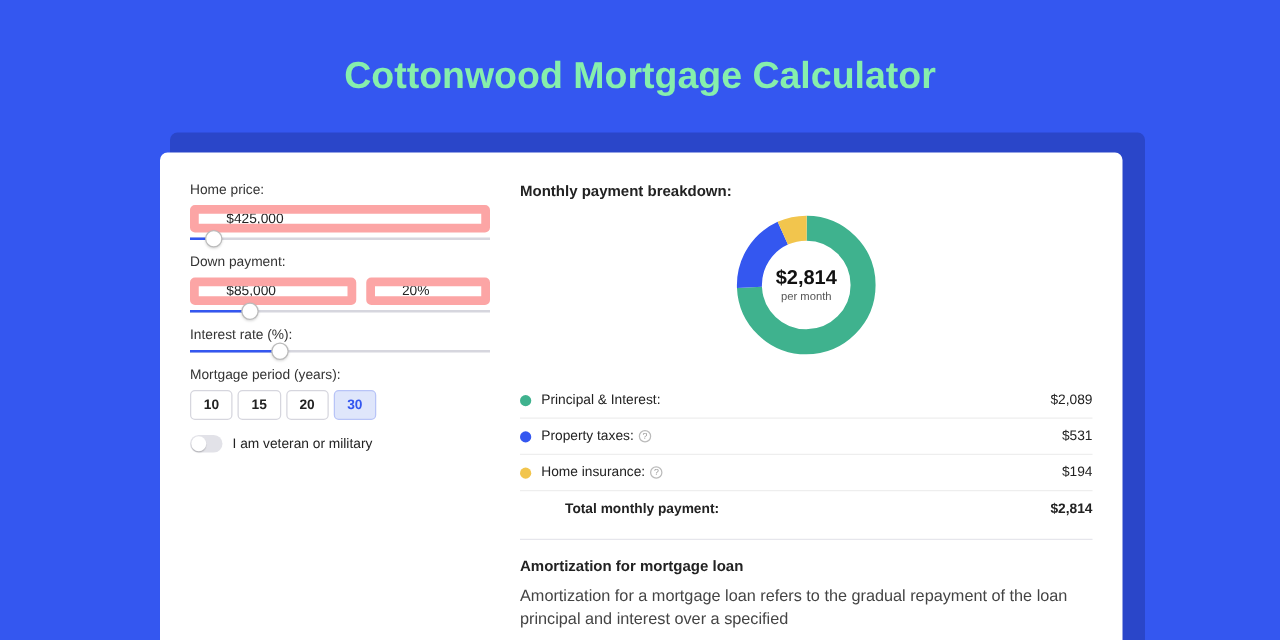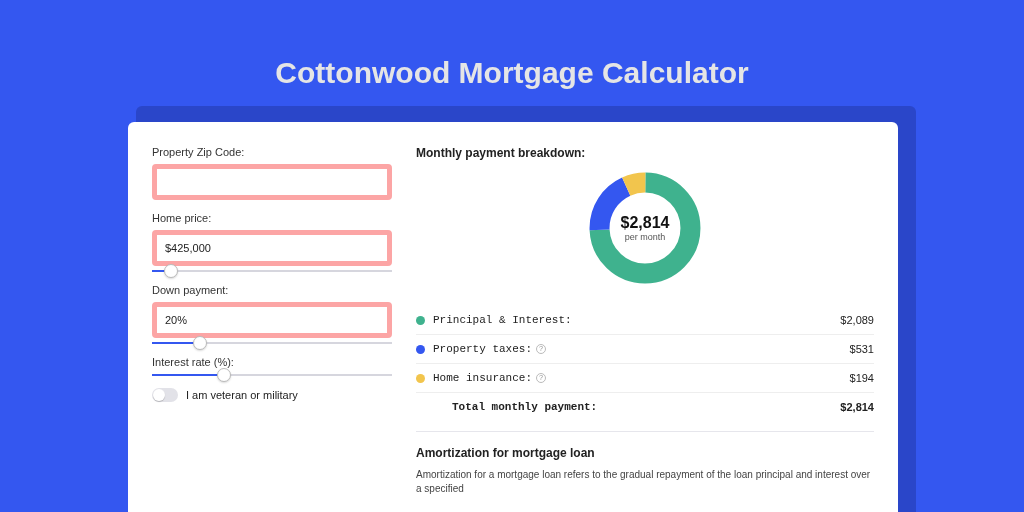--- a/index.html
+++ b/index.html
@@ -5,25 +5,25 @@
   * { box-sizing: border-box; margin: 0; padding: 0; }
   body {
     font-family: -apple-system, BlinkMacSystemFont, "Segoe UI", Arial, sans-serif;
     background: #3457f0;
     width: 1024px;
     height: 512px;
     overflow: hidden;
     position: relative;
   }
   .page-title {
-    color: #e5e5e5;
+    color: #86efac;
     font-size: 30px;
     font-weight: 700;
     text-align: center;
-    padding: 56px 0 24px 0;
+    padding: 44px 0 24px 0;
   }
   .card-shadow {
     position: absolute;
     top: 106px;
     left: 136px;
     width: 780px;
     height: 420px;
     background: #2a46c9;
     border-radius: 6px 6px 0 0;
   }
@@ -44,24 +44,24 @@
   .results-col { flex: 1; font-size: 11px; color: #222; }
   .field { margin-bottom: 12px; }
   .field-label {
     font-size: 11px;
     color: #333;
     display: block;
     margin-bottom: 6px;
   }
   .text-input {
     width: 100%;
-    border: 5px solid #fca5a5;
+    border: 7px solid #fca5a5;
     border-radius: 4px;
-    height: 36px;
-    padding: 0 8px;
+    height: 22px;
+    padding: 0 22px;
     font-size: 11px;
     color: #222;
     background: #fff;
   }
   .slider-track {
     position: relative;
     height: 2px;
     background: #d6d6de;
     margin-top: 4px;
   }
@@ -130,75 +130,81 @@
   .donut-sub { font-size: 9px; color: #555; }
   .legend { margin-top: 6px; }
   .legend-row {
     display: flex;
     align-items: center;
     padding: 8px 0;
     border-bottom: 1px solid #eee;
   }
   .legend-row:last-child { border-bottom: none; }
   .dot { width: 9px; height: 9px; border-radius: 50%; margin-right: 8px; flex-shrink: 0; }
-  .legend-label { flex: 1; color: #222; display: flex; align-items: center; gap: 4px; font-family: Liberation Mono, monospace; }
+  .legend-label { flex: 1; color: #222; display: flex; align-items: center; gap: 4px; }
   .legend-value { font-weight: 400; color: #222; }
   .legend-total .legend-label { font-weight: 700; margin-left: 36px; }
   .legend-total .legend-value { font-weight: 700; }
   .info-icon {
     width: 10px; height: 10px; border: 1px solid #bbb; border-radius: 50%;
     font-size: 7px; line-height: 9px; text-align: center; color: #999;
   }
   .amort-title { font-weight: 700; font-size: 12px; margin-top: 14px; margin-bottom: 8px; }
-  .amort-text { font-size: 10px; color: #444; line-height: 1.4; }
+  .amort-text { font-size: 13px; color: #444; line-height: 1.4; }
   hr.sep { border: none; border-top: 1px solid #e6e6ec; margin: 10px 0; }
 </style>
 </head>
 <body>
 
 <h1 class="page-title">Cottonwood Mortgage Calculator</h1>
 <div class="card-shadow"></div>
 
 <div class="card">
 
   <div class="form-col">
 
-    <div class="field">
-      <label class="field-label">Property Zip Code:</label>
-      <input class="text-input" value="" style="">
-    </div>
 
     <div class="field">
       <label class="field-label">Home price:</label>
       <input class="text-input" value="$425,000" style="">
       <div class="slider-track">
         <div class="slider-fill" id="price-fill" style="width: 8%;"></div>
         <div class="slider-handle" id="price-handle" style="left: 8%;"></div>
       </div>
     </div>
 
     <div class="field">
       <label class="field-label">Down payment:</label>
       <div class="dp-row">
+        <input class="text-input" value="$85,000" style="">
         <input class="text-input" value="20%" style="">
       </div>
       <div class="slider-track">
         <div class="slider-fill" id="down-fill" style="width: 20%;"></div>
         <div class="slider-handle" id="down-handle" style="left: 20%;"></div>
       </div>
     </div>
 
     <div class="field">
       <label class="field-label">Interest rate (%):</label>
       <div class="slider-track">
         <div class="slider-fill" id="rate-fill" style="width: 30%;"></div>
         <div class="slider-handle" id="rate-handle" style="left: 30%;"></div>
       </div>
     </div>
 
+    <div class="field">
+      <label class="field-label">Mortgage period (years):</label>
+      <div class="period-buttons" id="period-buttons">
+          <button class="period-btn">10</button>
+          <button class="period-btn">15</button>
+          <button class="period-btn">20</button>
+          <button class="period-btn active">30</button>
+        </div>
+    </div>
 
     <div class="toggle-row">
       <div class="toggle">
         <div class="toggle-knob"></div>
       </div>
       <span>I am veteran or military</span>
     </div>
 
   </div>
 

